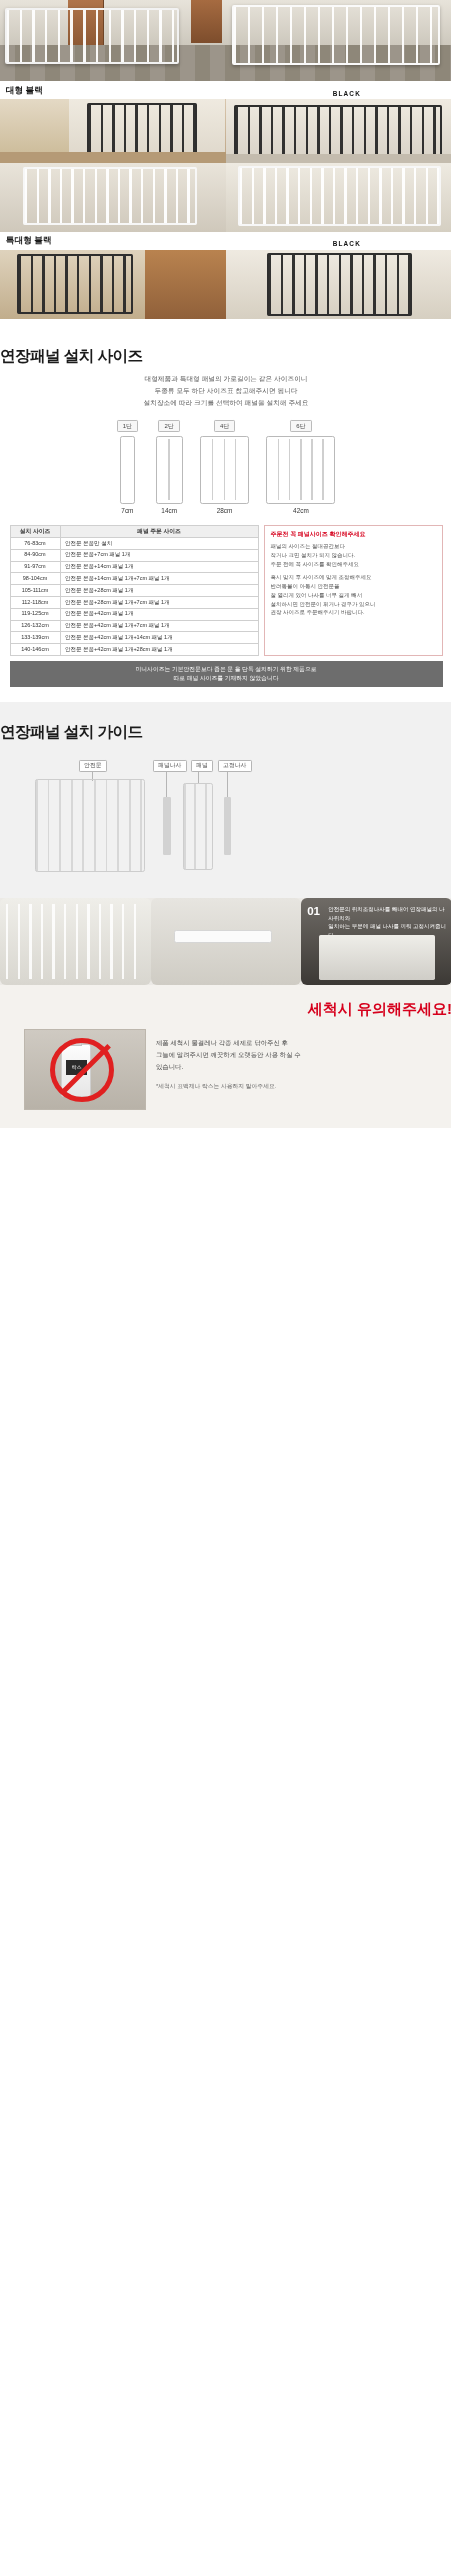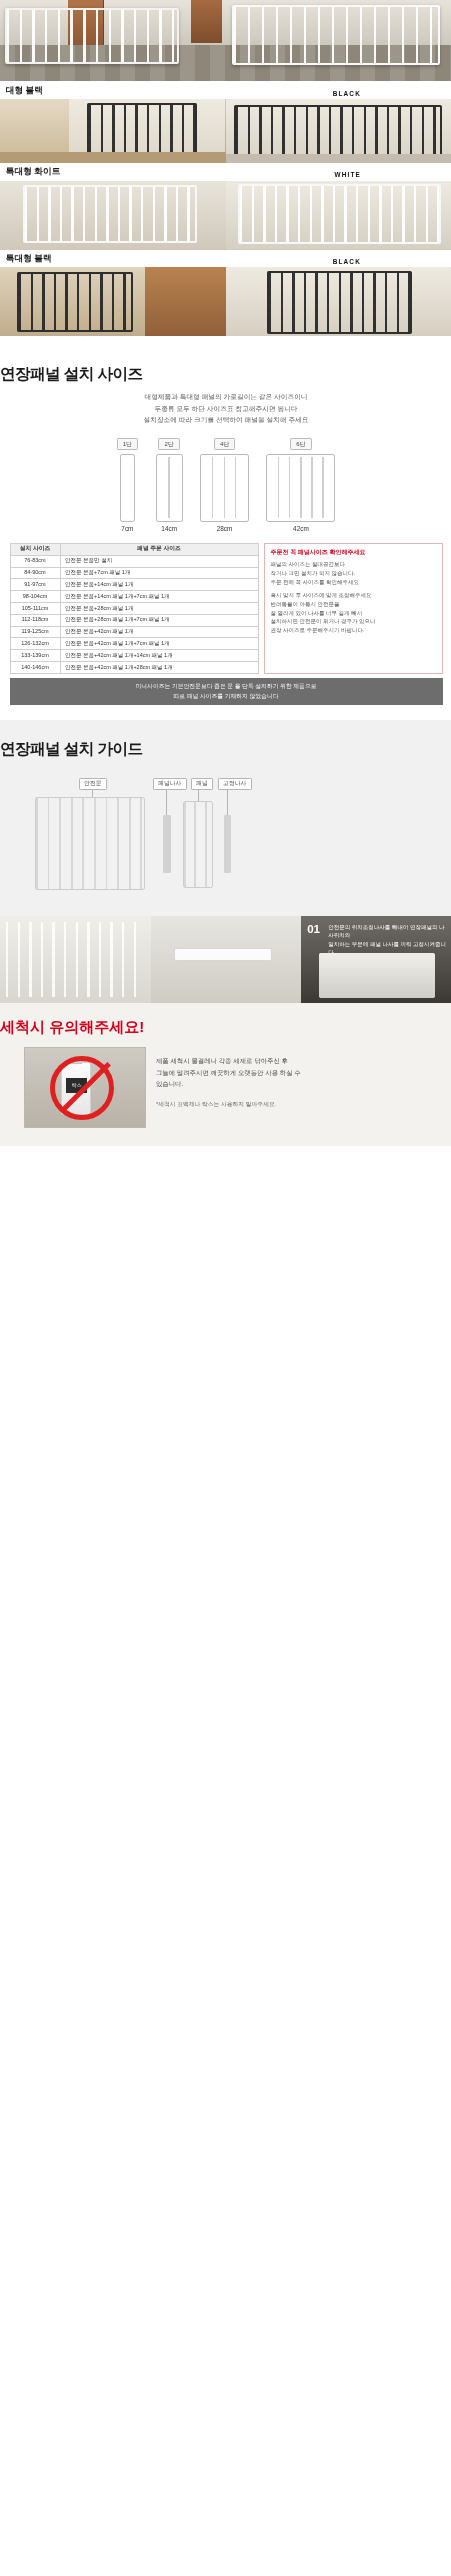--- a/index.html
+++ b/index.html
@@ -124,33 +124,33 @@
   .g-panel { position:absolute; left:159px; top:27px; width:30px; height:87px; border:1.7px solid #cdcdcd; border-radius:2.3px; background:
       repeating-linear-gradient(90deg,#d7d7d7 0 1.7px, transparent 1.7px 10.4px); }
   .g-screw { position:absolute; left:139px; top:41px; width:8px; height:58px; background:#d2d2d2; border-radius:1.2px; }
   .g-bolt { position:absolute; left:200px; top:41px; width:7px; height:58px; background:#d2d2d2; border-radius:1.2px; }
 
   
   .method { background:#eceae6; padding: 0 0 0 0; }
   .method-head { display:flex; align-items:center; justify-content:center; gap:17.4px; padding: 16px 0 12.7px 0; }
   .method-head .t { font-size: 15px; font-weight:bold; color:#1b1b1b; }
   .method-photos { display:flex; }
-  .m-card { position:relative; overflow:hidden; }
+  .m-card { position:relative; overflow:hidden;border-radius:6px; }
   .step-badge {
     position:absolute; left:5.8px; top:5.8px;
     color:#fff; font-size:11.6px; font-weight:bold;
   }
   .step-text {
     position:absolute; left:27px; top:7px; right:4.6px;
     color:#fff; font-size:5.5px; line-height:1.55;
   }
 
   
   .wash { background:#f4f2ee; padding: 15px 0 17.4px 0; }
-  .wash .w-title { text-align:left; font-size:15px; font-weight:bold; color:#d6001c; padding-bottom: 10.4px; }
+  .wash .w-title { text-align:right; font-size:15px; font-weight:bold; color:#d6001c; padding-bottom: 10.4px; }
   .wash-row { display:flex; width:405px; margin:0 auto; gap:10.4px; align-items:flex-start; }
   .wash-img { width: 122px; height: 81px; position:relative; background:linear-gradient(180deg,#cfcac2,#b8b2a8); border:0.6px solid #bdb7ad; }
   .bottle { position:absolute; left:36px; top:14px; width:30px; height:53px; background:linear-gradient(180deg,#fdfdfd,#e6e6e6); border:0.6px solid #cfcfcf; border-radius:2.3px; }
   .bottle .lbl { position:absolute; left:4.6px; top:15px; width:21px; height:15px; background:#2b2b2b; color:#fff; font-size:5.2px; text-align:center; line-height:15px; }
   .bottle .cap2 { position:absolute; left:9.3px; top:-7px; width:11.6px; height:8px; background:#d8d8d8; border:0.6px solid #c2c2c2; }
   .no-sign { position:absolute; left:25.5px; top:8px; width:64px; height:64px; border:5.2px solid #e02020; border-radius:50%; }
   .no-sign:after { content:""; position:absolute; left:-3.5px; top:24px; width:67px; height:5.2px; background:#e02020; transform:rotate(-45deg); }
   .wash-txt { flex:1; font-size:6.4px; color:#444; line-height:1.8; padding-top: 8px; }
   .wash-txt .small { display:block; margin-top:9.3px; font-size:5.8px; color:#666; }
 
@@ -180,24 +180,20 @@
       <div style="position:absolute;left:69px;top:0;width:156px;height:64px;background:linear-gradient(180deg,#efeae0,#ddd6c9)"></div>
       <div class="gate-frame-dark bars-dark" style="position:absolute;left:87px;top:4.6px;width:110px;height:54px"></div>
       <div style="position:absolute;left:0;bottom:0;width:226px;height:10.4px;background:#b59a76"></div>
     </div>
     <div class="photo p-wall" style="width:226px;height:64px">
       <div class="gate-frame-dark bars-dark" style="position:absolute;left:8px;top:5.8px;width:208px;height:51px"></div>
       <div style="position:absolute;left:0;bottom:0;width:226px;height:9.3px;background:#c4bcae"></div>
     </div>
   </div>
 
-  <div class="label-bar">
-    <span>특대형 화이트</span>
-    <span class="right">WHITE</span>
-  </div>
   <div class="photo-row">
     <div class="photo" style="width:226px;height:69px;background:linear-gradient(180deg,#e9e4da,#cfc8bb)">
       <div class="gate-frame-light bars-light" style="position:absolute;left:23px;top:4.6px;width:174px;height:58px"></div>
     </div>
     <div class="photo" style="width:226px;height:69px;background:linear-gradient(180deg,#eeeae1,#d5cfc2)">
       <div class="gate-frame-light bars-light" style="position:absolute;left:11.6px;top:3.5px;width:203px;height:60px"></div>
     </div>
   </div>
 
   <div class="label-bar">

